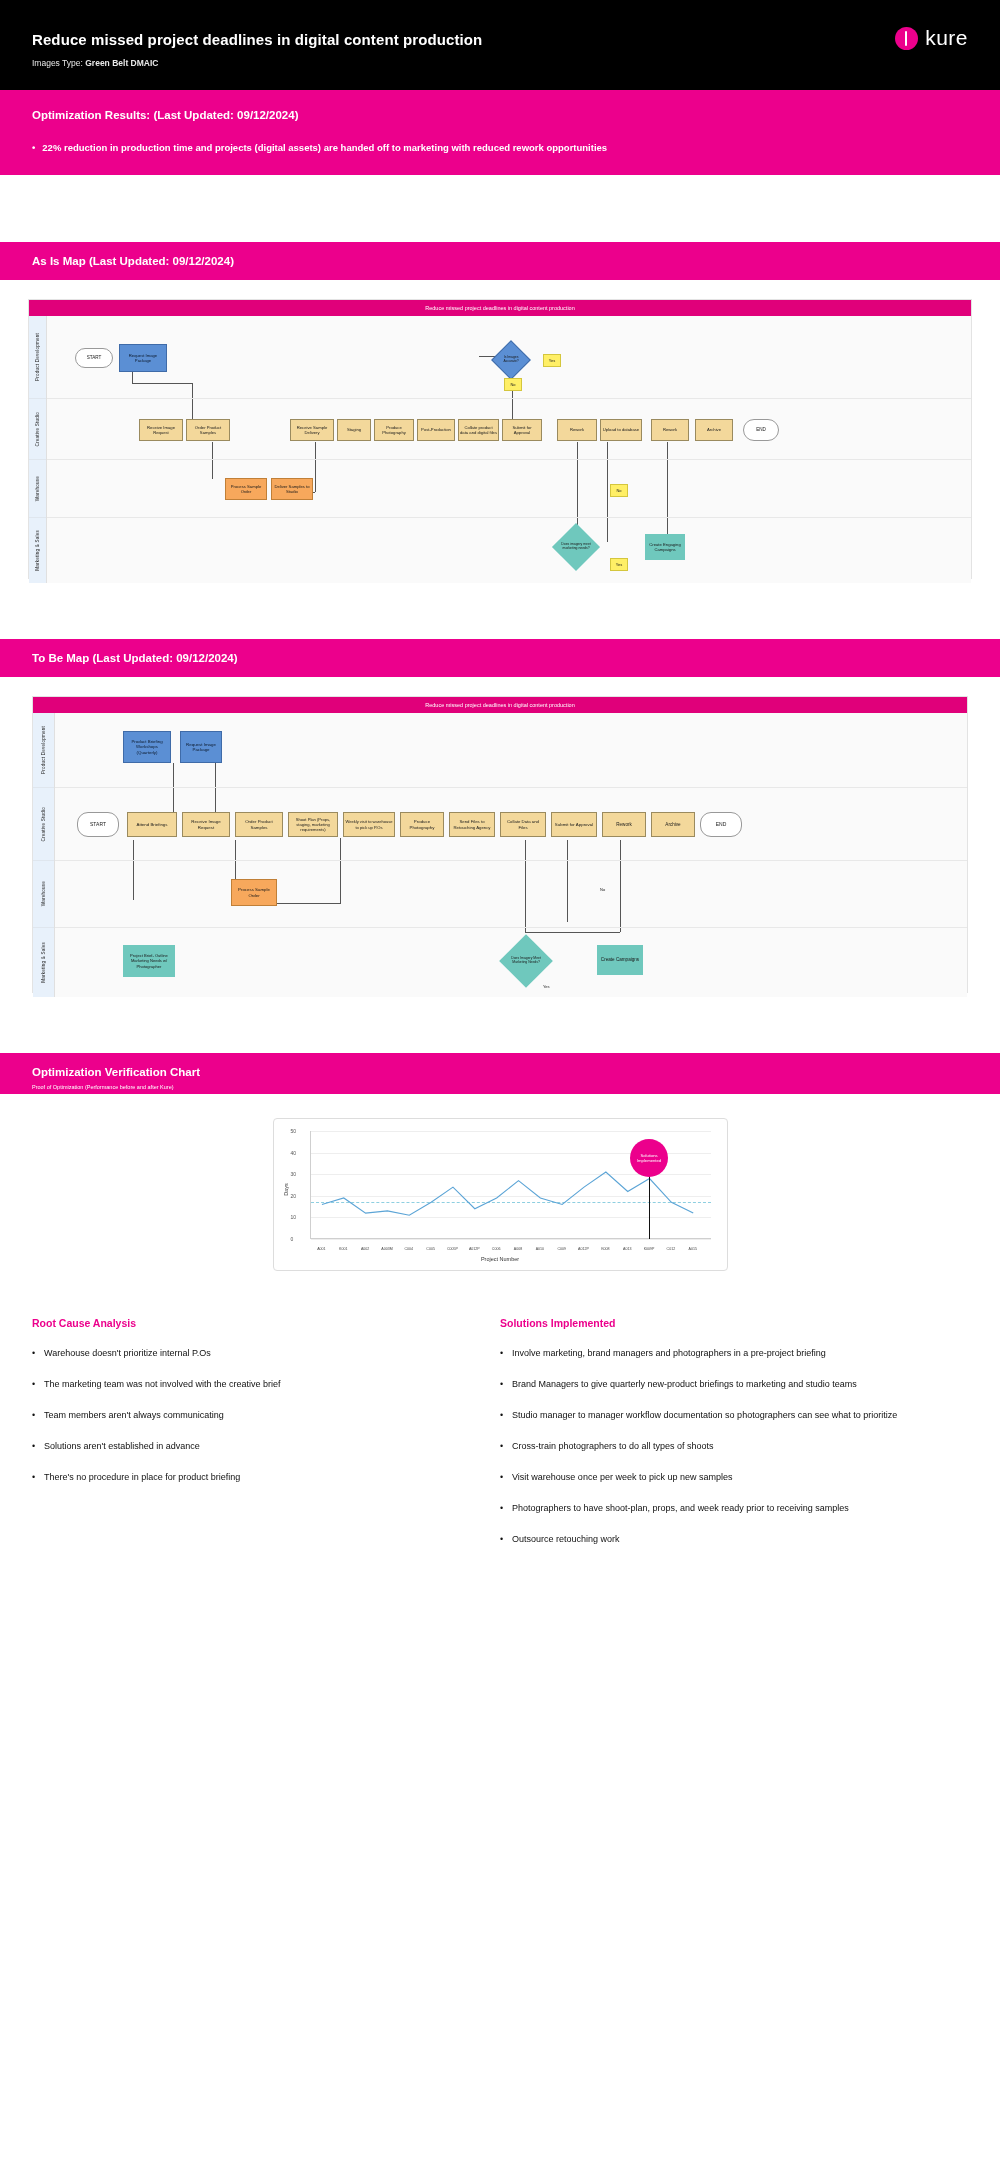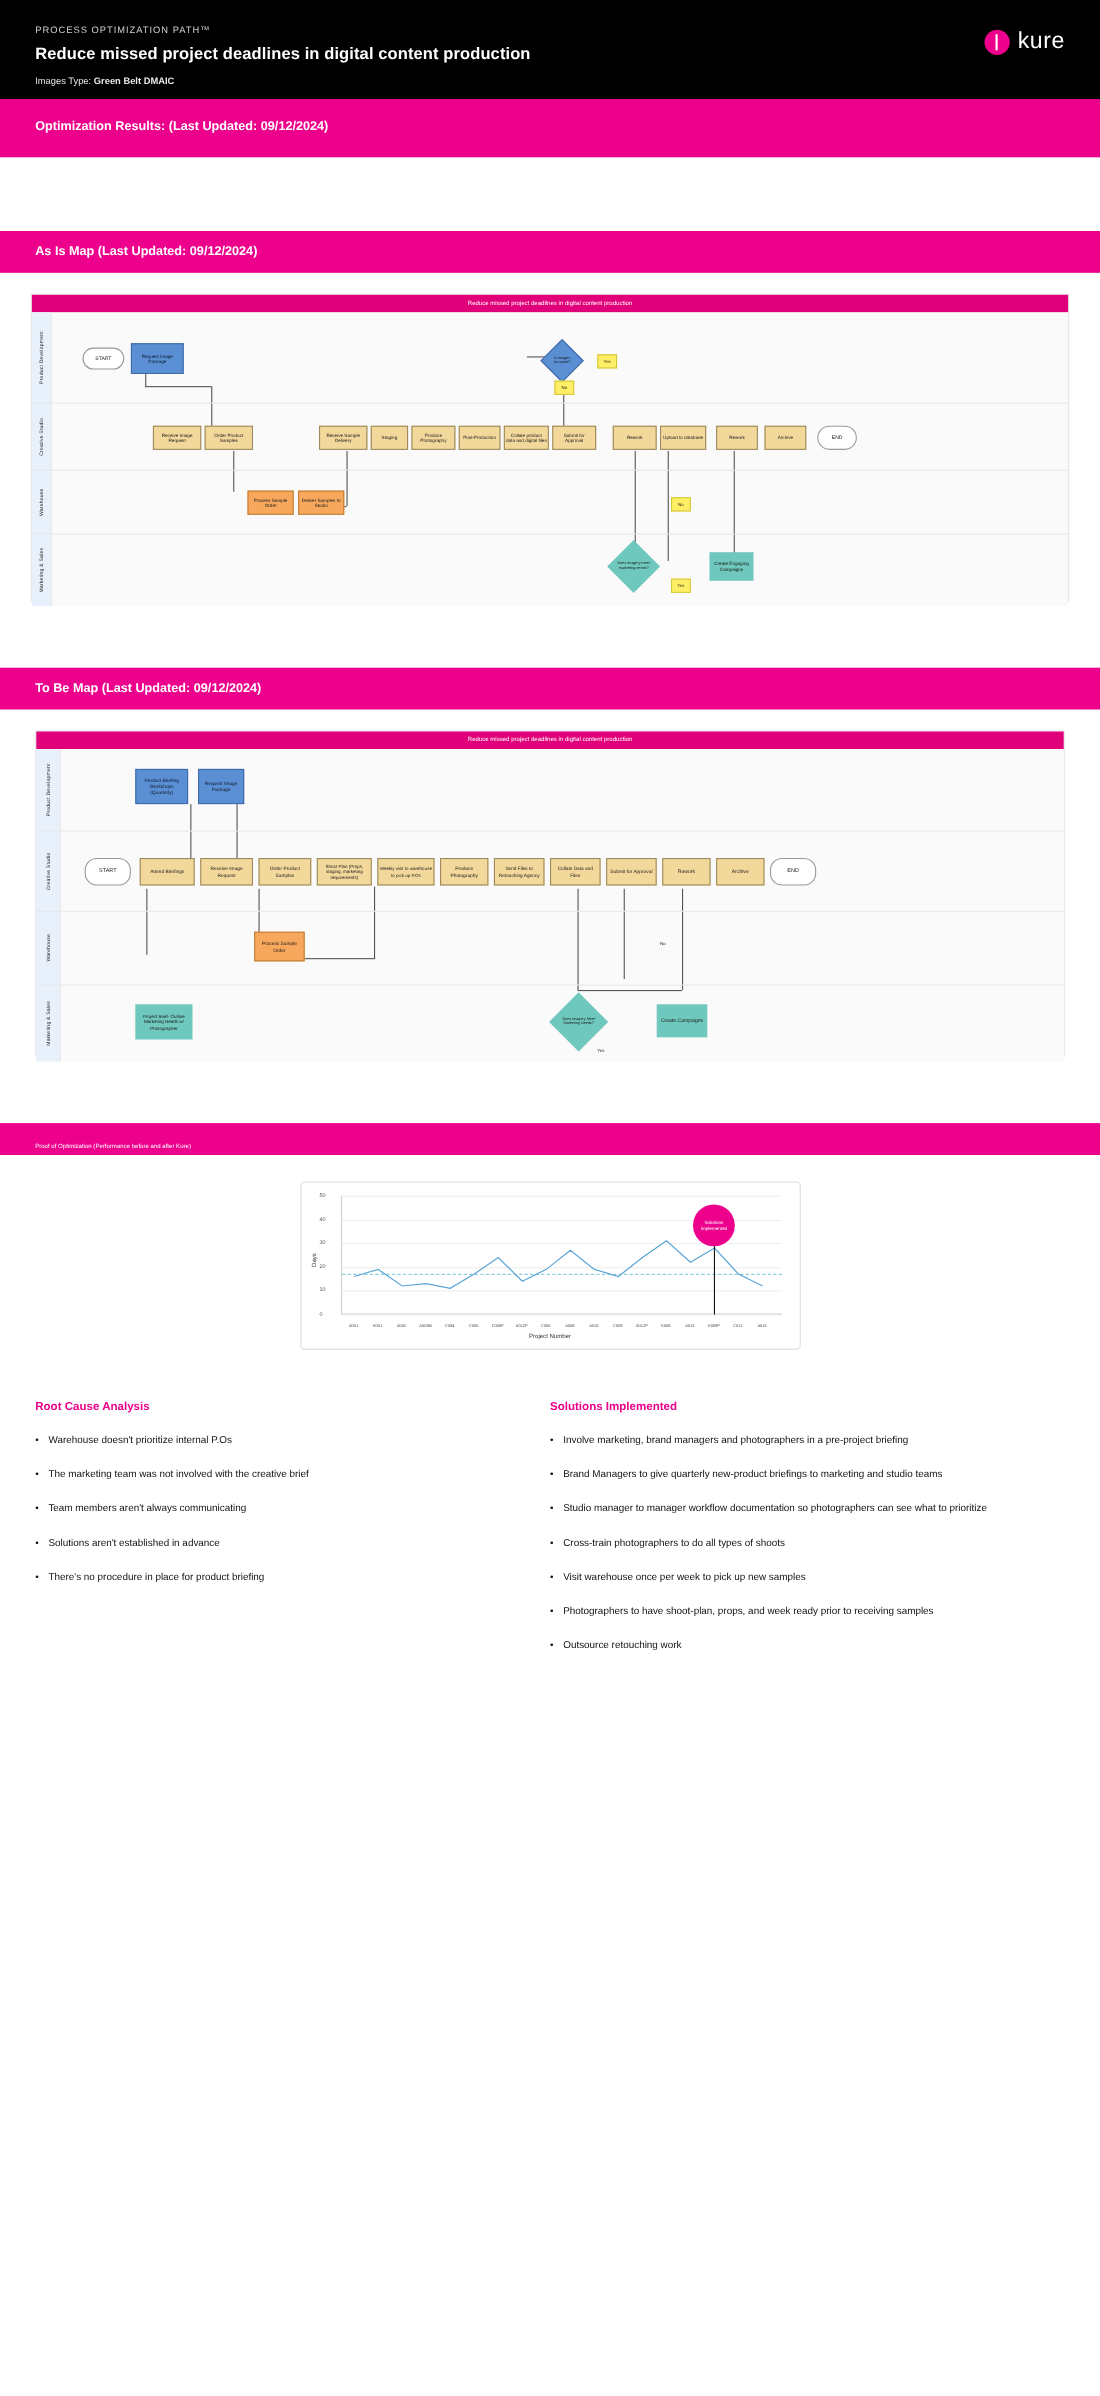--- a/index.html
+++ b/index.html
@@ -83,34 +83,34 @@
   .bottom { display: flex; padding: 46px 32px 0 32px; }
   .b-col { width: 50%; padding-right: 34px; }
   .b-h { color: #EC008C; font-size: 10.5px; font-weight: 700; }
   .b-li { font-size: 9px; margin-top: 18px; padding-left: 12px; position: relative; line-height: 1.45; }
   .b-li::before { content: "\2022"; position: absolute; left: 0; top: 0; }
 </style>
 </head>
 <body>
 
 <div class="hdr">
-  <div class="hdr-kicker">PROCESS OPTIMIZATION PATH™</div>
   <div class="hdr-title">Reduce missed project deadlines in digital content production</div>
   <div class="hdr-sub">
     <span>Images Type:</span>
     <b>Green Belt DMAIC</b>
   </div>
   <div class="logo">
     <span class="logo-mark"></span>
     <span class="logo-text">kure</span>
   </div>
 </div>
 
 <div class="band results">
   <div class="results-title">Optimization Results: (Last Updated: 09/12/2024)</div>
+  <div class="results-bullet">22% reduction in production time and projects (digital assets) are handed off to marketing with reduced rework opportunities</div>
 </div>
 
 <div class="case-wrap">
 </div>
 
 <div style="height:42px"></div>
 
 <div class="band sect-band">As Is Map (Last Updated: 09/12/2024)</div>
 
 <div class="map-card" style="height:280px">
@@ -255,20 +255,21 @@
         <div class="node n-teal" style="left:542px;top:17px;width:46px;height:30px;font-size:4.6px">Create Campaigns</div>
         <div class="lbl-free" style="left:488px;top:56px">Yes</div>
       </div>
     </div>
   </div>
 </div>
 
 <div style="height:60px"></div>
 
 <div class="band sect-band" style="padding-bottom:4px">
+  <div>Optimization Verification Chart</div>
   <div style="font-size:5.5px;font-weight:400;margin-top:6px">Proof of Optimization (Performance before and after Kure)</div>
 </div>
 
 <div class="chart-card">
   <div style="position:relative">
     <div class="axis-y-title">Days</div>
     <div class="chart-inner" id="chartInner">
         <div class="gridline" style="top: 108px;"></div>
         <div class="ytick" style="top: 108px;">0</div>
         <div class="gridline" style="top: 86.4px;"></div>

